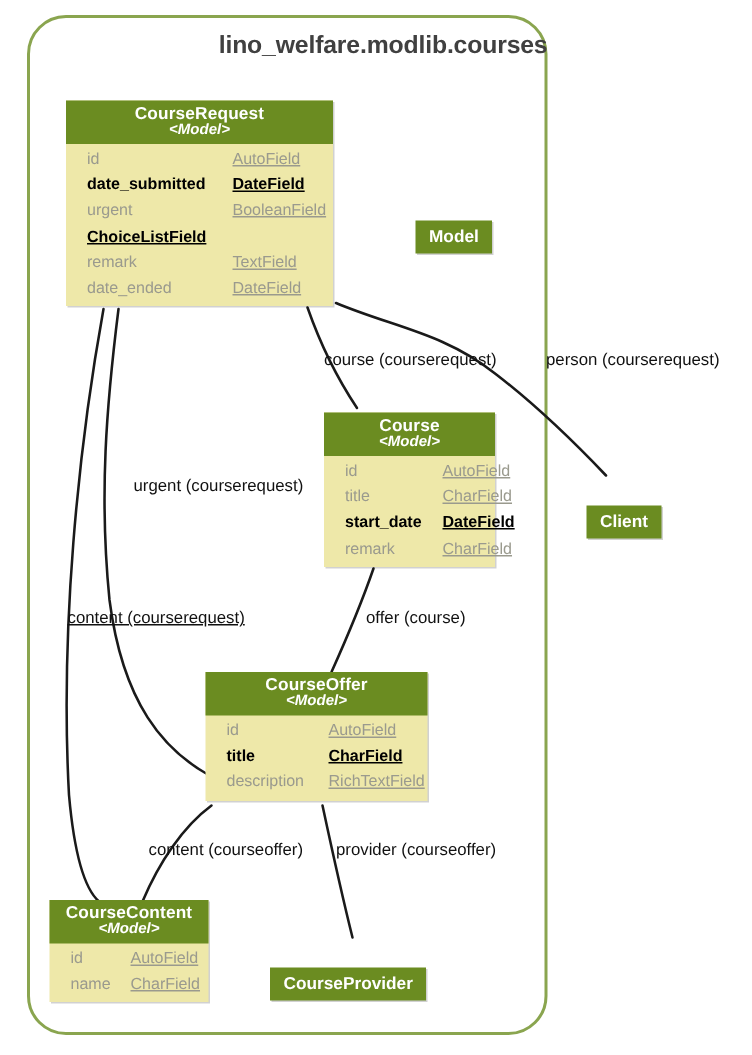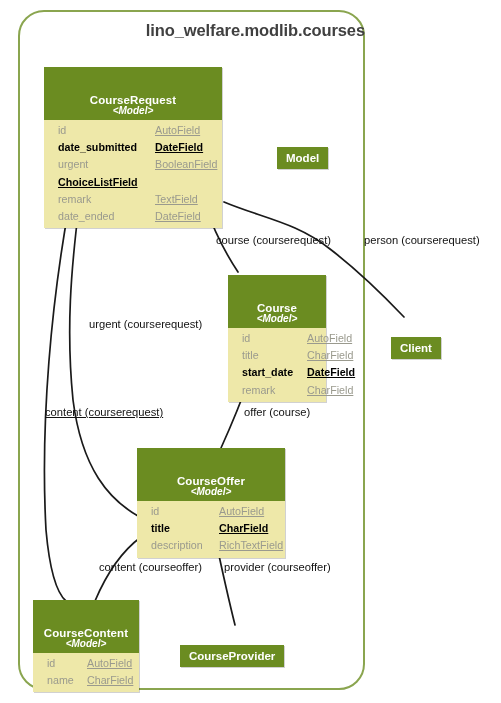--- a/index.html
+++ b/index.html
@@ -42,21 +42,21 @@
   }
   .model-head{
     background:#6b8c21;
     color:#ffffff;
     text-align:center;
     padding:4px 6px 4px 6px;
     line-height:1.02;
   }
   .model-name{
     display:block;
-    font-size:11.5px;font-weight:bold;letter-spacing:0.1px;margin-top:24px;
+    font-size:11.5px;font-weight:bold;letter-spacing:0.1px;
   }
   .model-stereotype{
     display:block;
     font-size:10px;font-style:italic;font-weight:bold;
     margin-top:-1px;
   }
   .model-body{padding:2px 0 3px 0;}
   .field-row{
     display:flex;
     align-items:baseline;
@@ -149,21 +149,21 @@
         <span class="field-name">remark</span>
         <span class="field-type">TextField</span>
       </div>
       <div class="field-row">
         <span class="field-name">date_ended</span>
         <span class="field-type">DateField</span>
       </div>
     </div>
   </div>
 
-  <div class="model-table t-course" style="left:228px;top:275px;width:98px;">
+  <div class="model-table t-course" style="left:216px;top:275px;width:114px;">
     <div class="model-head">
       <span class="model-name">Course</span>
       <span class="model-stereotype">&lt;Model&gt;</span>
     </div>
     <div class="model-body">
       <div class="field-row">
         <span class="field-name">id</span>
         <span class="field-type">AutoField</span>
       </div>
       <div class="field-row">

